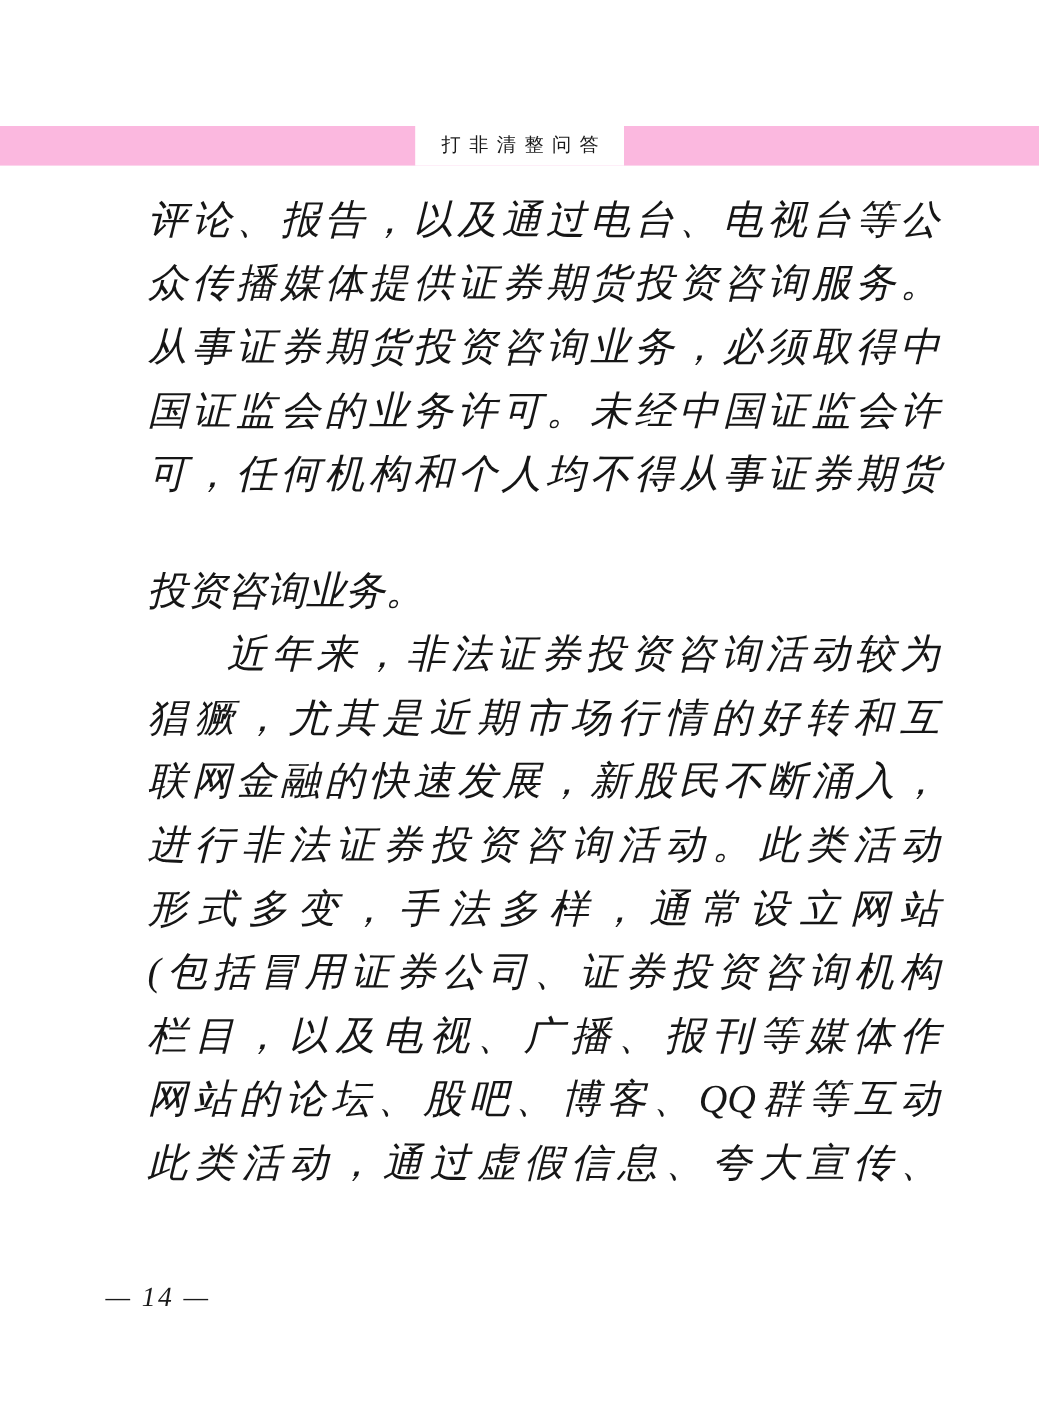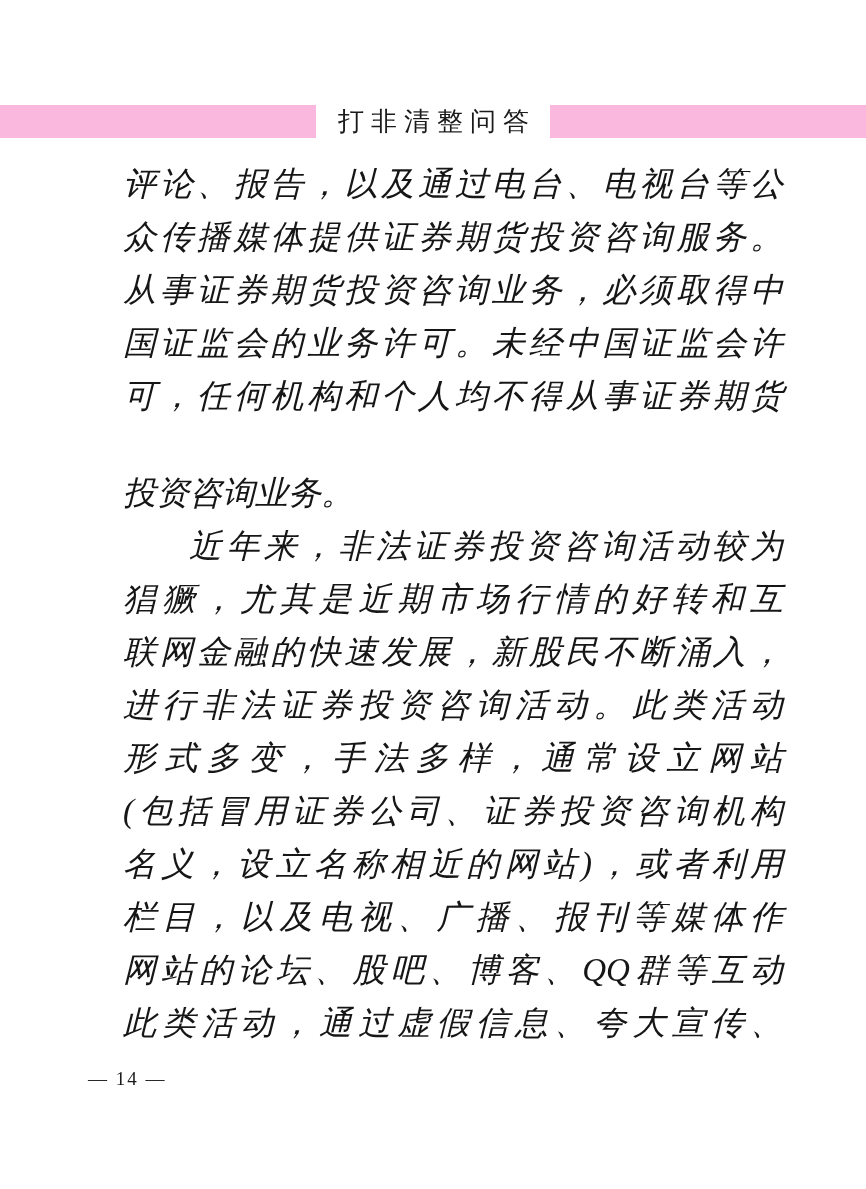--- a/index.html
+++ b/index.html
@@ -23,21 +23,21 @@
     display: flex;
     align-items: center;
     justify-content: center;
   }
   .header-title {
     display: flex;
     align-items: center;
     height: 33px;
     background: #ffffff;
     padding: 0 14px 0 22px;
-    font-size: 26px;
+    font-size: 16px;
     letter-spacing: 7px;
     font-weight: 500;
     color: #1a1a1a;
     white-space: nowrap;
     font-family: Liberation Serif, serif;
   }
   .body-text {
     position: absolute;
     left: 123px;
     top: 158px;
@@ -59,24 +59,25 @@
     text-align-last: left;
     margin-top: 44px;
   }
   .line.indent {
     text-indent: 2em;
   }
   .page-number {
     position: absolute;
     left: 88px;
     top: 1068px;
-    font-size: 19px;
+    font-size: 23px;
     letter-spacing: 2px;
     color: #1a1a1a;
     white-space: nowrap;
+    font-style: italic;
   }
 </style>
 </head>
 <body>
 
 <div class="page">
 
   <div class="header-band" style="background: rgb(251, 184, 223);">
     <div class="header-title">打非清整问答</div>
   </div>
@@ -90,21 +91,20 @@
       <div class="line">可，任何机构和个人均不得从事证券期货</div>
       <div class="line short">投资咨询业务。</div>
     </div>
     <div class="para">
       <div class="line indent">近年来，非法证券投资咨询活动较为</div>
       <div class="line">猖獗，尤其是近期市场行情的好转和互</div>
       <div class="line">联网金融的快速发展，新股民不断涌入，</div>
       <div class="line">进行非法证券投资咨询活动。此类活动</div>
       <div class="line">形式多变，手法多样，通常设立网站</div>
       <div class="line">(包括冒用证券公司、证券投资咨询机构</div>
-      <div class="line">名义，设立名称相近的网站)，或者利用</div>
       <div class="line">栏目，以及电视、广播、报刊等媒体作</div>
       <div class="line">网站的论坛、股吧、博客、QQ群等互动</div>
       <div class="line">此类活动，通过虚假信息、夸大宣传、</div>
     </div>
   </div>
 
   <div class="page-number">— 14 —</div>
 
 </div>
 

